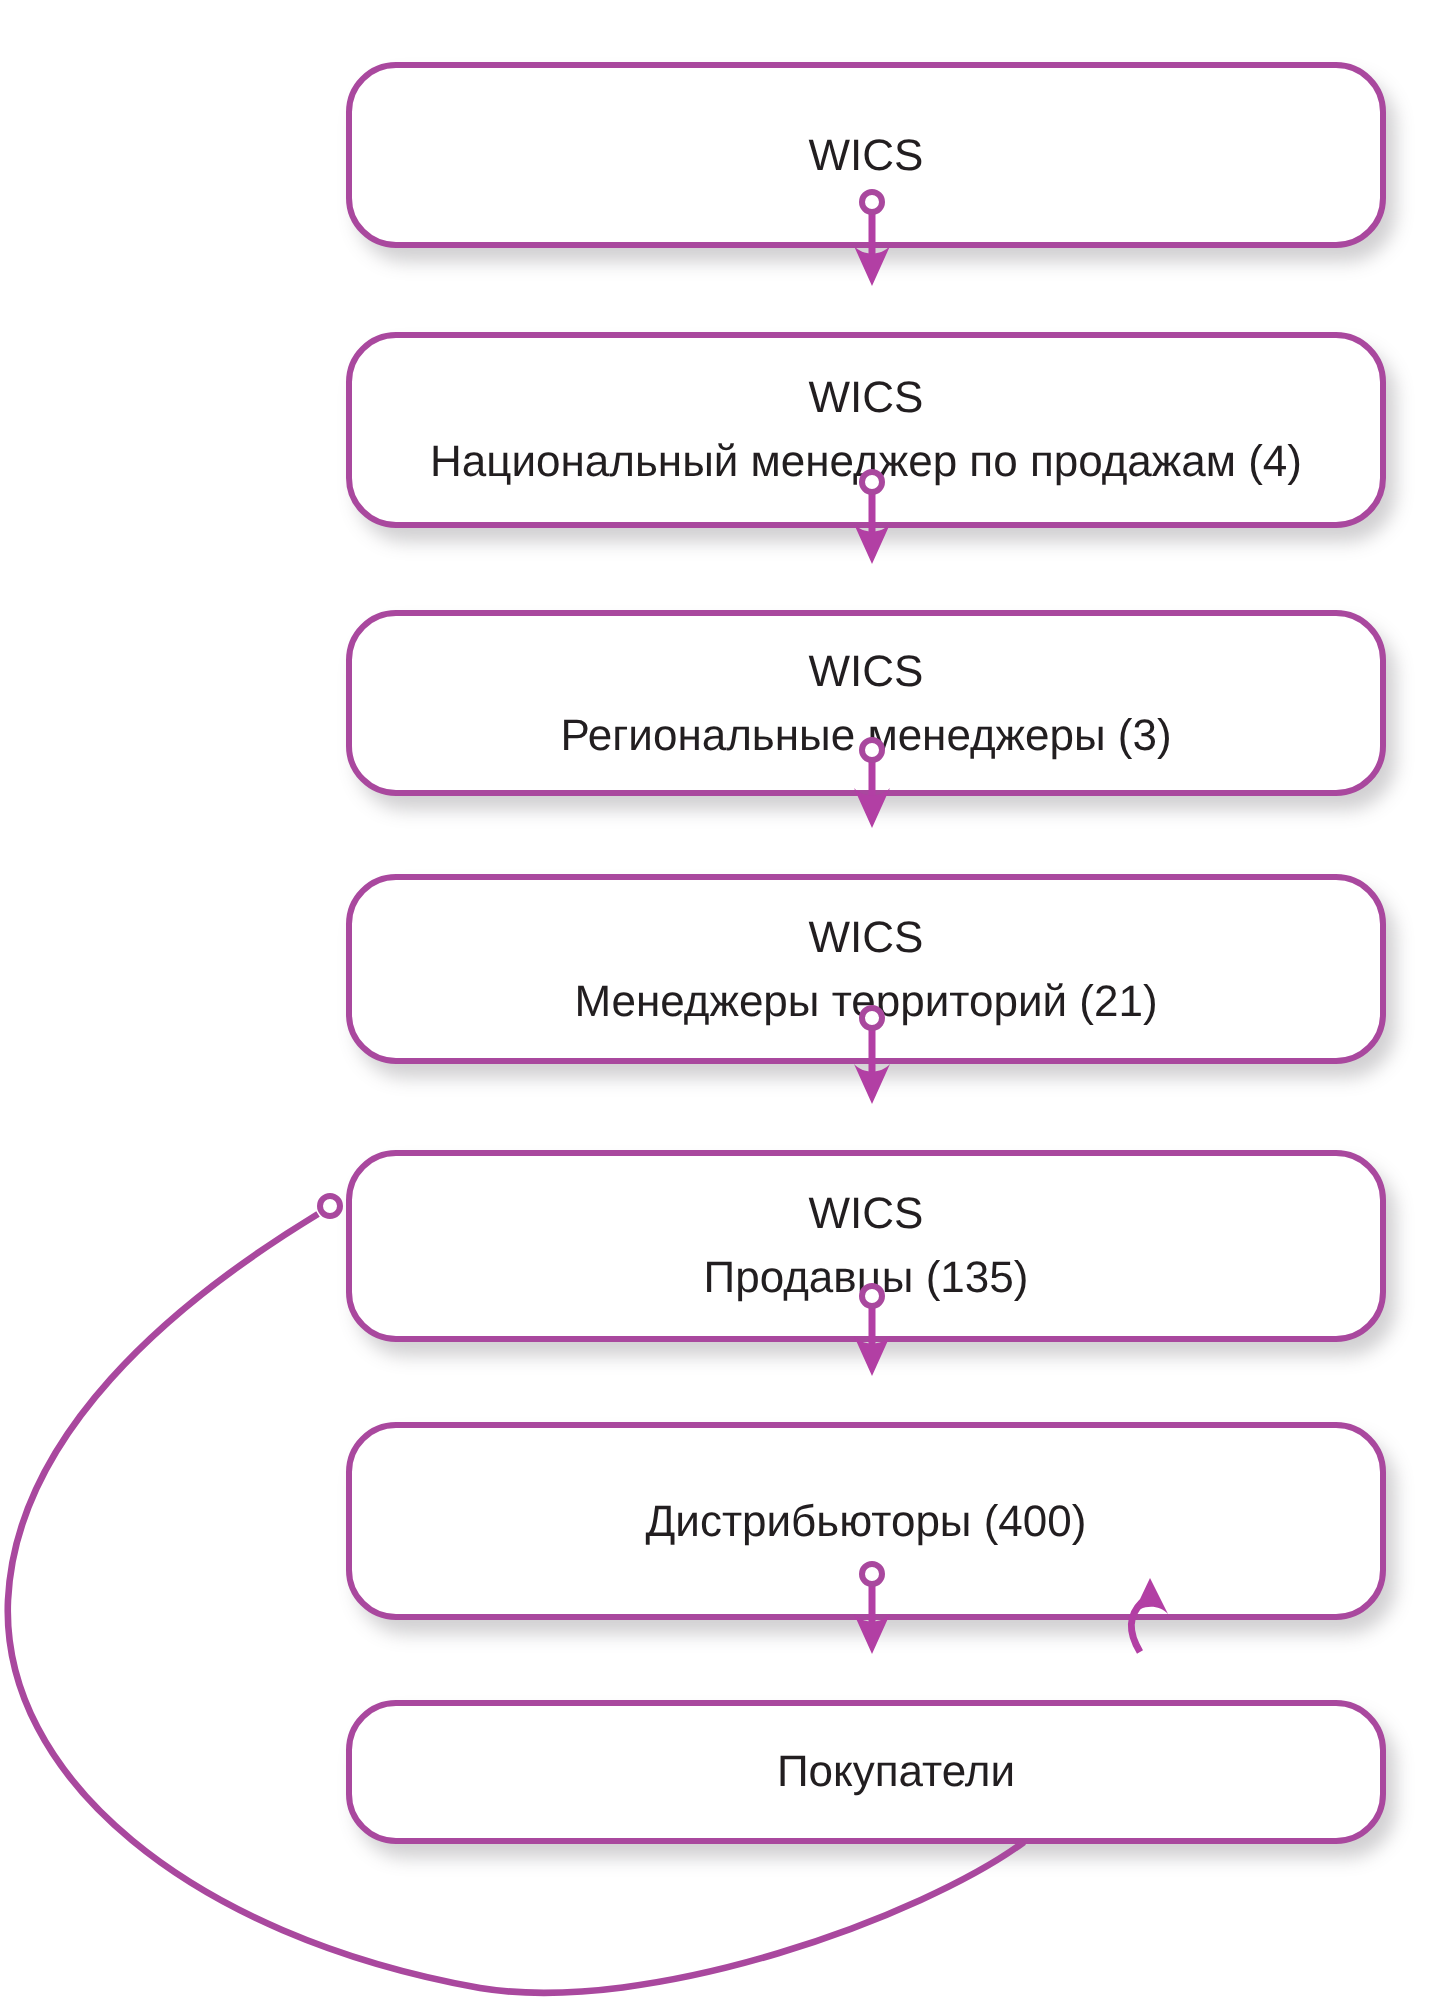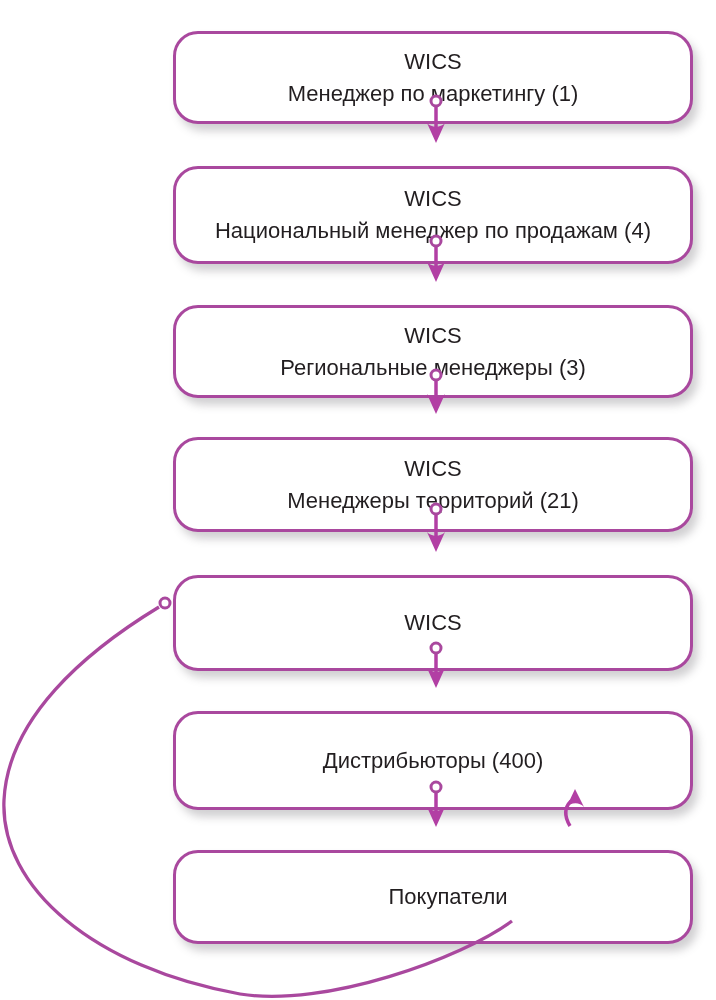--- a/index.html
+++ b/index.html
@@ -39,47 +39,47 @@
   .hd{fill:var(--arrow);stroke:none;}
   .rg{fill:#ffffff;stroke:var(--accent);stroke-width:3;}
 </style>
 </head>
 <body>
 
 <div class="stage">
 
   <div class="node" style="top:8px;height:93px;">
     <span class="org">WICS</span>
-    <span class="label">Менеджер по маркетингу (1)</span>
   </div>
 
   <div class="node" style="top:143px;height:98px;">
     <span class="org">WICS</span>
     <span class="label">Национальный менеджер по продажам (4)</span>
   </div>
 
   <div class="node" style="top:282px;height:93px;">
     <span class="org">WICS</span>
     <span class="label">Региональные менеджеры (3)</span>
   </div>
 
   <div class="node" style="top:414px;height:95px;">
     <span class="org">WICS</span>
     <span class="label">Менеджеры территорий (21)</span>
   </div>
 
   <div class="node" style="top:552px;height:96px;">
     <span class="org">WICS</span>
+    <span class="label">Продавцы (135)</span>
   </div>
 
   <div class="node" style="top:688px;height:99px;">
     <span class="label">Дистрибьюторы (400)</span>
   </div>
 
-  <div class="node" style="top:827px;height:94px;padding-left:30px;">
+  <div class="node" style="top:827px;height:72px;padding-left:30px;">
     <span class="label">Покупатели</span>
   </div>
 
   <svg class="overlay" viewBox="0 0 716 1000">
 
     <g>
       <path class="lk" d="M159 607 C85 652 8 718 4 800 C0 888 95 968 240 994 C325 1008 462 958 512 921"></path>
       <circle class="rg" cx="165" cy="603" r="5"></circle>
     </g>
 

